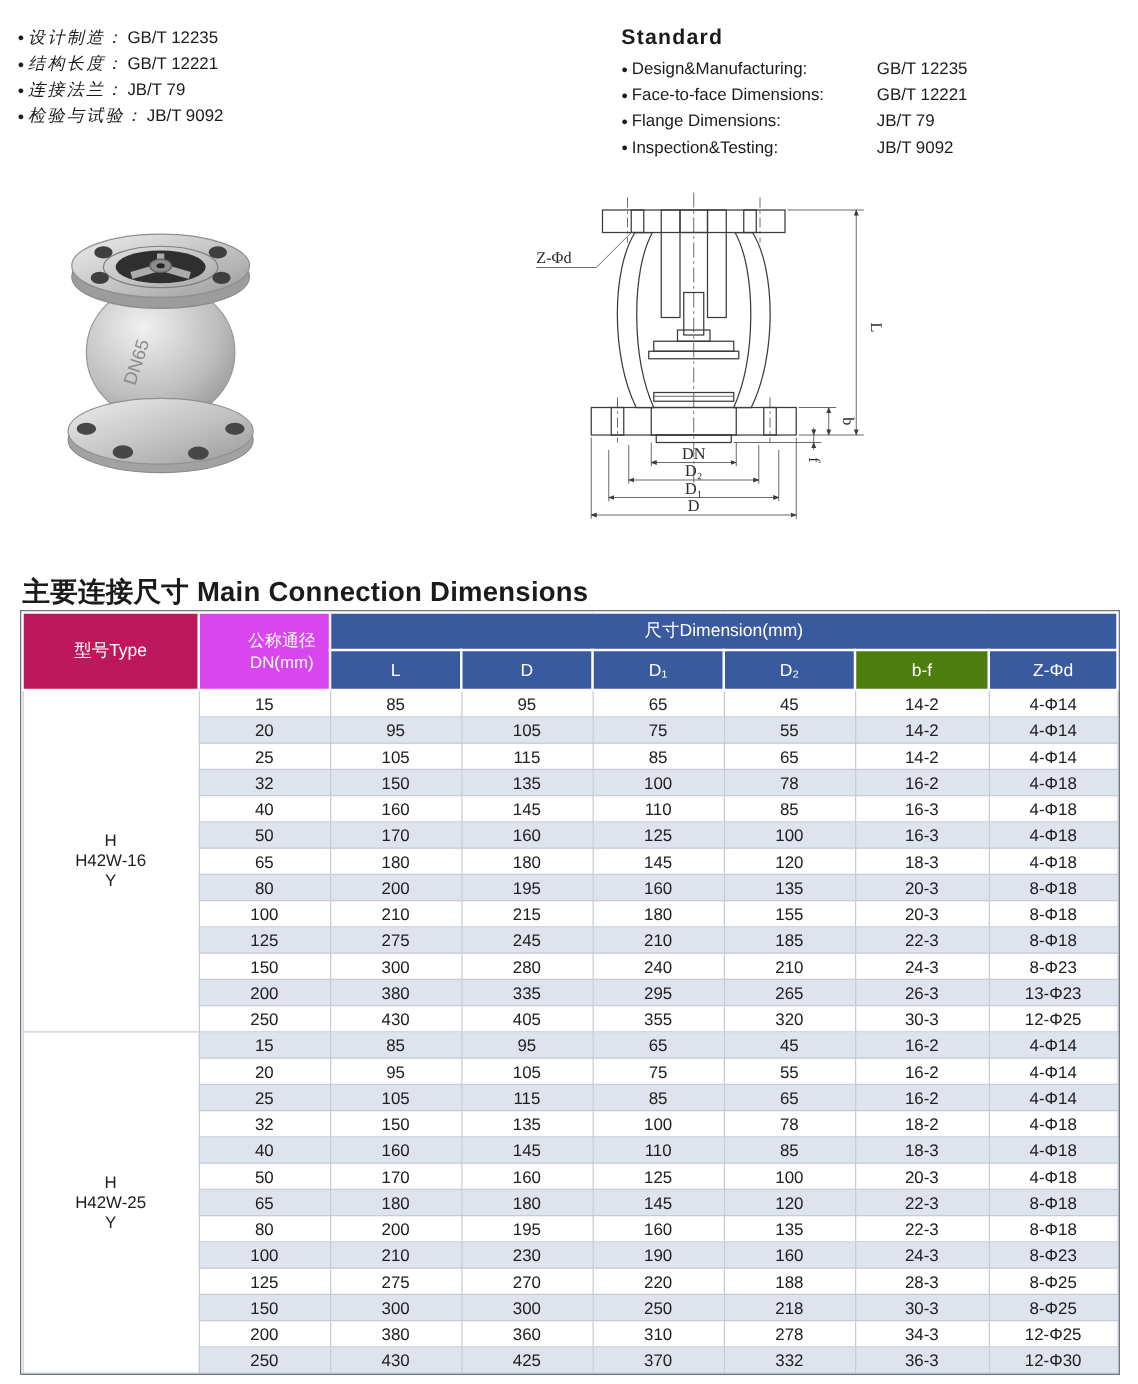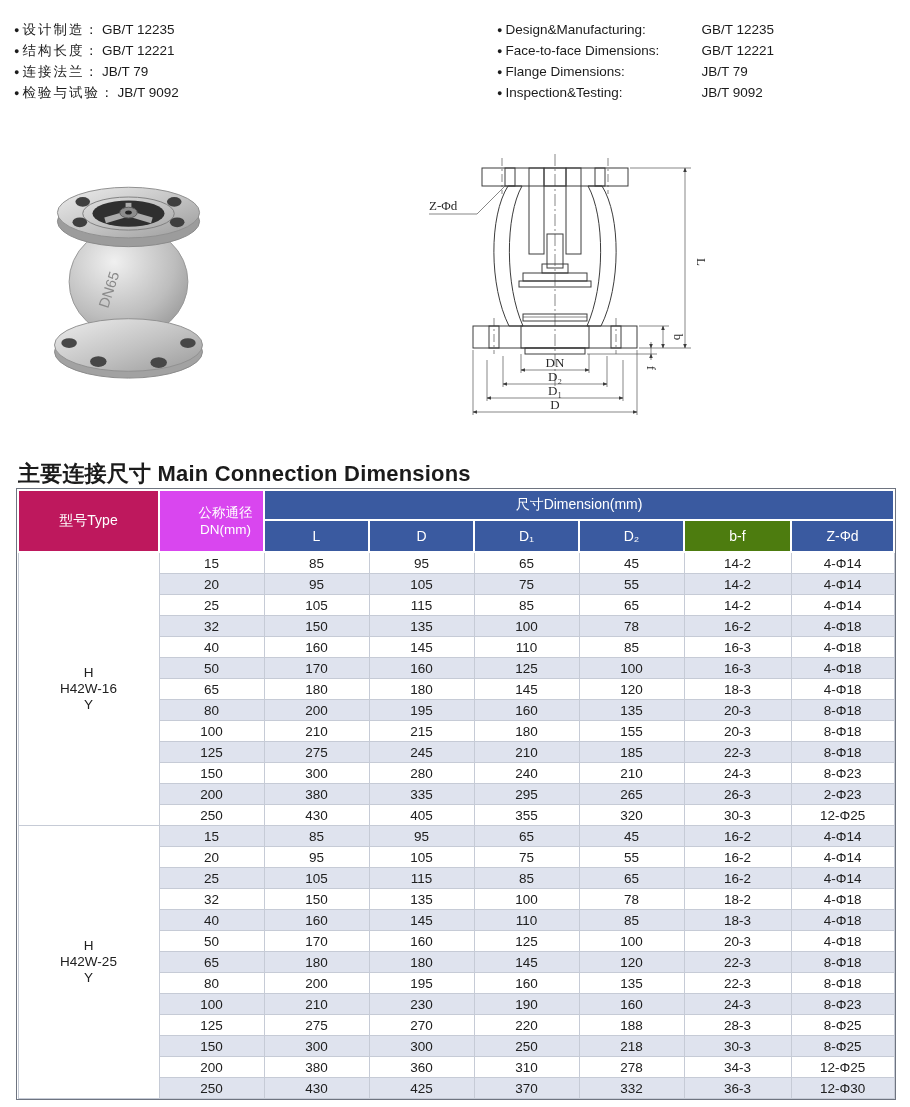--- a/index.html
+++ b/index.html
@@ -10,21 +10,21 @@
   }
   .page{position:absolute;inset:0;}
 
   
   .std-col{position:absolute;top:20px;}
   .std-col.cn{left:14px;width:440px;}
   .std-col.en{left:497px;width:400px;}
   .std-title{font-weight:bold;font-size:17px;margin-bottom:5px;letter-spacing:1px;}
   .std-item{font-size:13.5px;line-height:19px;display:flex;align-items:baseline;white-space:nowrap;}
   .std-item .bullet{font-size:9px;margin-right:3px;transform:translateY(-1px);}
-  .cn .std-label{letter-spacing:2px;margin-right:2px;}
+  .cn .std-label{letter-spacing:2px;margin-right:2px;font-style:italic;}
   .en .std-label{display:inline-block;min-width:196px;}
 
   
   #valve-photo{position:absolute;left:36px;top:160px;}
   #valve-diagram{position:absolute;left:425px;top:146px;}
   .dwg{stroke:#3c3c3c;fill:none;stroke-width:1;}
   .dwg-thin{stroke:#555;fill:none;stroke-width:0.7;}
   .dim-text{font-family:"Liberation Serif","DejaVu Serif",serif;font-size:13px;fill:#2a2a2a;}
 
   
@@ -78,20 +78,21 @@
         </div>
         <div class="std-item">
           <span class="bullet">●</span>
           <span class="std-label">检验与试验：</span>
           <span class="std-value">JB/T 9092</span>
         </div>
       </div>
   </div>
 
   <div class="std-col en">
+    <div class="std-title">Standard</div>
     <div id="std-en-list">
         <div class="std-item">
           <span class="bullet">●</span>
           <span class="std-label">Design&amp;Manufacturing:</span>
           <span class="std-value">GB/T 12235</span>
         </div>
         <div class="std-item">
           <span class="bullet">●</span>
           <span class="std-label">Face-to-face Dimensions:</span>
           <span class="std-value">GB/T 12221</span>
@@ -396,21 +397,21 @@
           <td>24-3</td>
           <td>8-Φ23</td>
         </tr>
         <tr class="alt">
           <td>200</td>
           <td>380</td>
           <td>335</td>
           <td>295</td>
           <td>265</td>
           <td>26-3</td>
-          <td>2-Φ23</td>
+          <td>13-Φ23</td>
         </tr>
         <tr>
           <td>250</td>
           <td>430</td>
           <td>405</td>
           <td>355</td>
           <td>320</td>
           <td>30-3</td>
           <td>12-Φ25</td>
         </tr>

